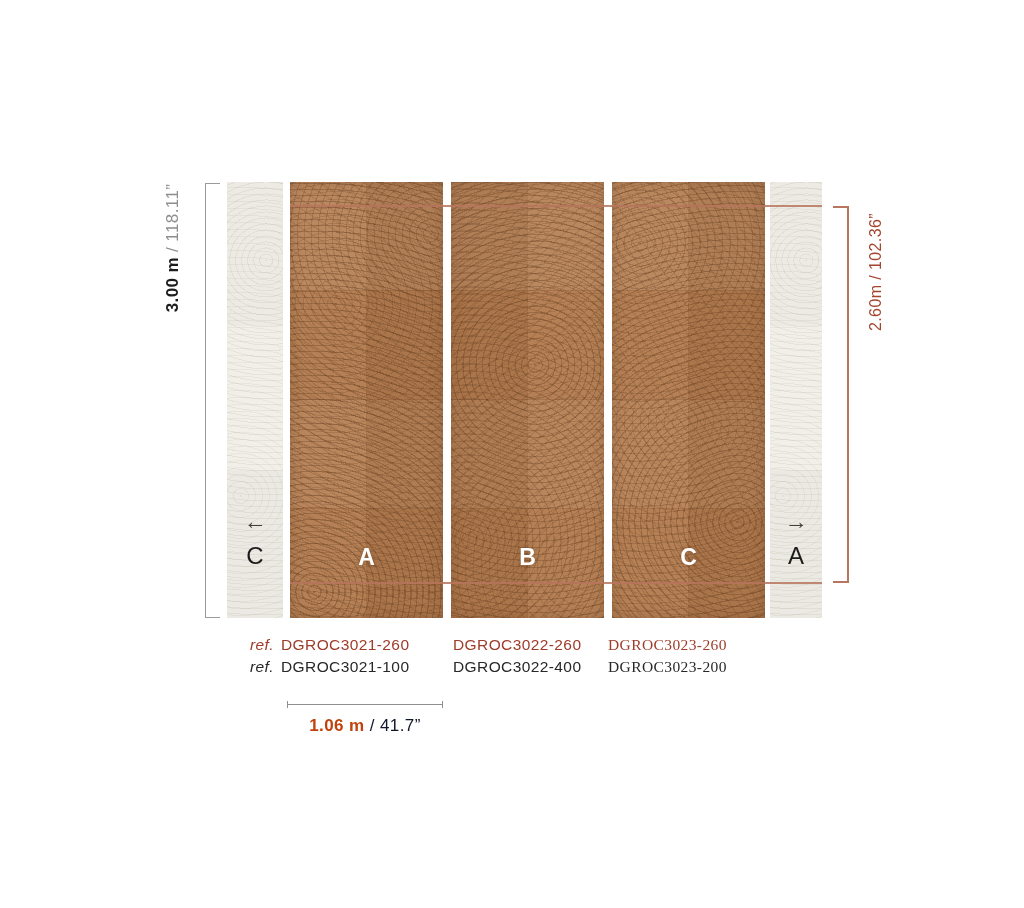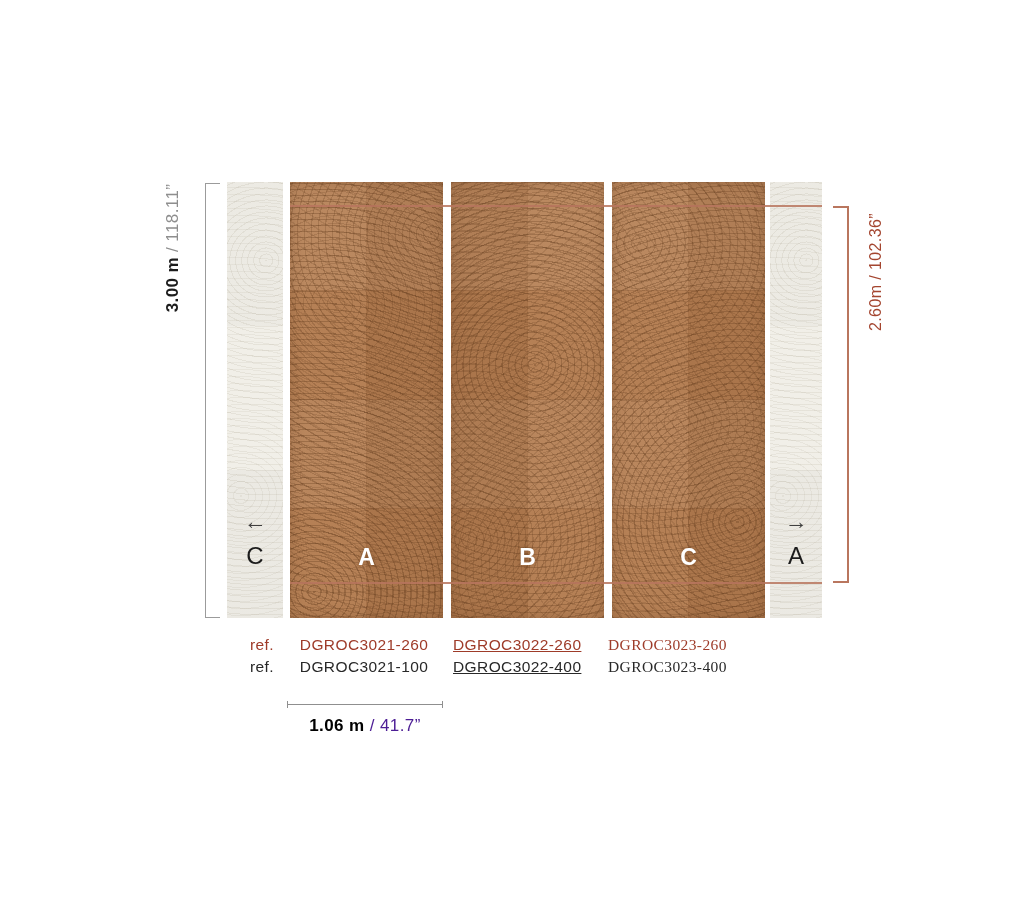--- a/index.html
+++ b/index.html
@@ -96,35 +96,35 @@
   }
   .side-label{
     position:absolute;left:0;right:0;top:360px;
     text-align:center;font-size:24px;color:#1c1c1c;font-weight:500;
   }
 
   
   .ref-row{height:18px;font-size:15.5px;letter-spacing:.4px;white-space:nowrap;}
   .row-260{top:636px;color:#9e3b29;font-weight:500;}
   .row-300{top:658px;color:#282828;font-weight:500;}
-  .ref-label{left:250px;width:40px;}
-  .code-1{left:289px;width:150px;text-align:center;}
-  .code-2{left:453px;width:150px;text-decoration:underline;}
+  .ref-label{left:250px;width:40px;font-style:italic;}
+  .code-1{left:281px;width:150px;}
+  .code-2{left:453px;width:150px;}
   .code-3{left:608px;width:150px;font-family:Liberation Serif, serif;}
 
   
   .measure-line{left:287px;top:704px;width:156px;height:1px;background:#8f8f8f;}
   .measure-tick-l{left:287px;top:701px;width:1px;height:7px;background:#8f8f8f;}
   .measure-tick-r{left:442px;top:701px;width:1px;height:7px;background:#8f8f8f;}
   .measure-text{
     left:265px;top:716px;width:200px;text-align:center;
     font-size:17px;letter-spacing:.4px;white-space:nowrap;
   }
-  .measure-text .metric{font-weight:700;color:#000000;}
-  .measure-text .imperial{color:#4c1d95;}
+  .measure-text .metric{font-weight:700;color:#c2410c;}
+  .measure-text .imperial{color:#0f172a;}
 </style>
 </head>
 <body>
 
 <div class="stage">
 
   <div class="abs gray-line bracket-left-v"></div>
   <div class="abs gray-line bracket-left-t1"></div>
   <div class="abs gray-line bracket-left-t2"></div>
   <div class="abs dim-left">
@@ -159,21 +159,21 @@
   <div class="abs dim-right">2.60m / 102.36”</div>
 
   <div class="abs ref-row row-260 ref-label">ref.</div>
   <div class="abs ref-row row-260 code-1">DGROC3021-260</div>
   <div class="abs ref-row row-260 code-2">DGROC3022-260</div>
   <div class="abs ref-row row-260 code-3">DGROC3023-260</div>
 
   <div class="abs ref-row row-300 ref-label">ref.</div>
   <div class="abs ref-row row-300 code-1">DGROC3021-100</div>
   <div class="abs ref-row row-300 code-2">DGROC3022-400</div>
-  <div class="abs ref-row row-300 code-3">DGROC3023-400</div>
+  <div class="abs ref-row row-300 code-3">DGROC3023-200</div>
 
   <div class="abs measure-line"></div>
   <div class="abs measure-tick-l"></div>
   <div class="abs measure-tick-r"></div>
   <div class="abs measure-text">
     <span class="metric">1.06 m</span><span class="imperial"> / 41.7”</span>
   </div>
 
 </div>
 

